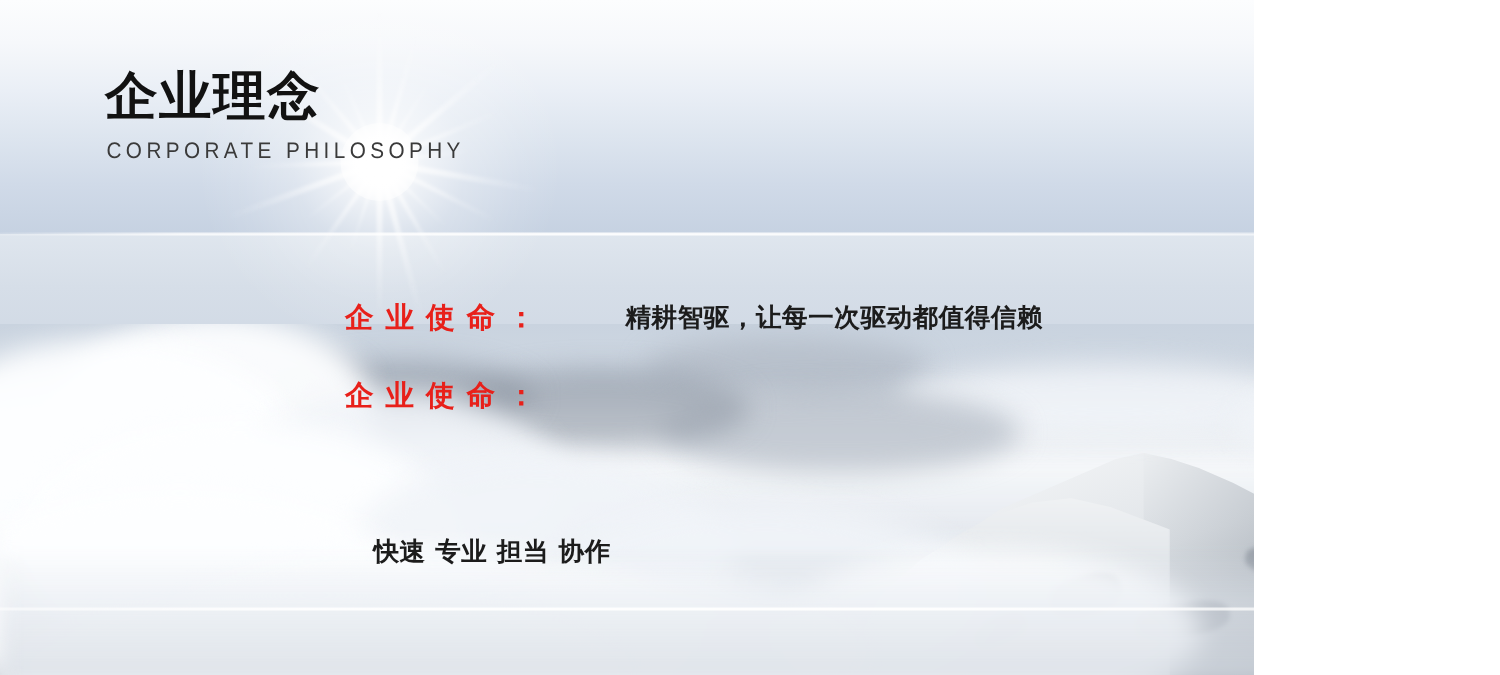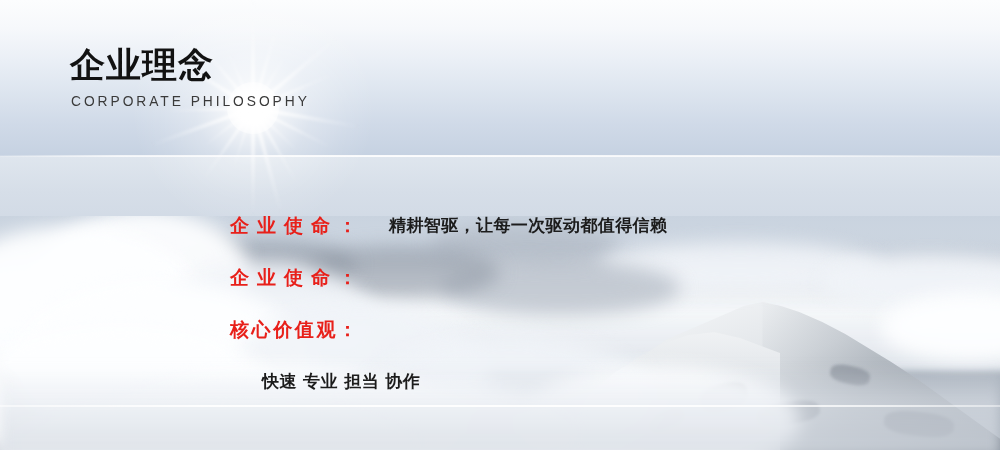--- a/index.html
+++ b/index.html
@@ -7,21 +7,21 @@
     margin: 0;
     padding: 0;
     background: #ffffff;
   }
   body {
     font-family: "Liberation Sans", "DejaVu Sans", sans-serif;
   }
 
   .banner {
     position: relative;
-    width: 1000px;
+    width: 836px;
     height: 450px;
     overflow: hidden;
     background: #fef9c3;
   }
 
   
   .sky {
     position: absolute;
     left: 0; top: 0;
     width: 1000px;
@@ -276,39 +276,40 @@
 
   
   .creed {
     position: absolute;
     left: 230px;
     top: 186px;
     width: 740px;
   }
   .row {
     display: flex;
-    align-items: flex-end;
+    align-items: center;
     height: 52px;
+    gap: 41px;
   }
   .row-label {
     width: 127px;
     flex: 0 0 127px;
     text-align: justify;
     text-align-last: justify;
     color: #e8201a;
     font-size: 19px;
     font-weight: 700;
     line-height: 26px;
     font-family: "DejaVu Sans", "Liberation Sans", sans-serif;
   }
   .row-label .colon {
     text-align-last: auto;
   }
   .row-value {
-    margin-left: 32px;
+    margin-left: 19px;
     color: #1c1c1c;
     font-size: 17px;
     font-weight: 700;
     line-height: 26px;
     letter-spacing: 0.4px;
     font-family: "DejaVu Sans", "Liberation Sans", sans-serif;
   }
 </style>
 </head>
 <body>
@@ -397,21 +398,20 @@
     <div class="row">
       <div class="row-label"><span>企业使命</span><span class="colon">：</span></div>
       <div class="row-value">精耕智驱，让每一次驱动都值得信赖</div>
     </div>
 
     <div class="row">
       <div class="row-label"><span>企业使命</span><span class="colon">：</span></div>
     </div>
 
     <div class="row">
-      <div class="row-label"><span>核心价值观</span><span class="colon">：</span></div>
     </div>
 
     <div class="row">
       <div class="row-value">快速  专业  担当  协作</div>
     </div>
 
   </div>
 
 </div>
 

